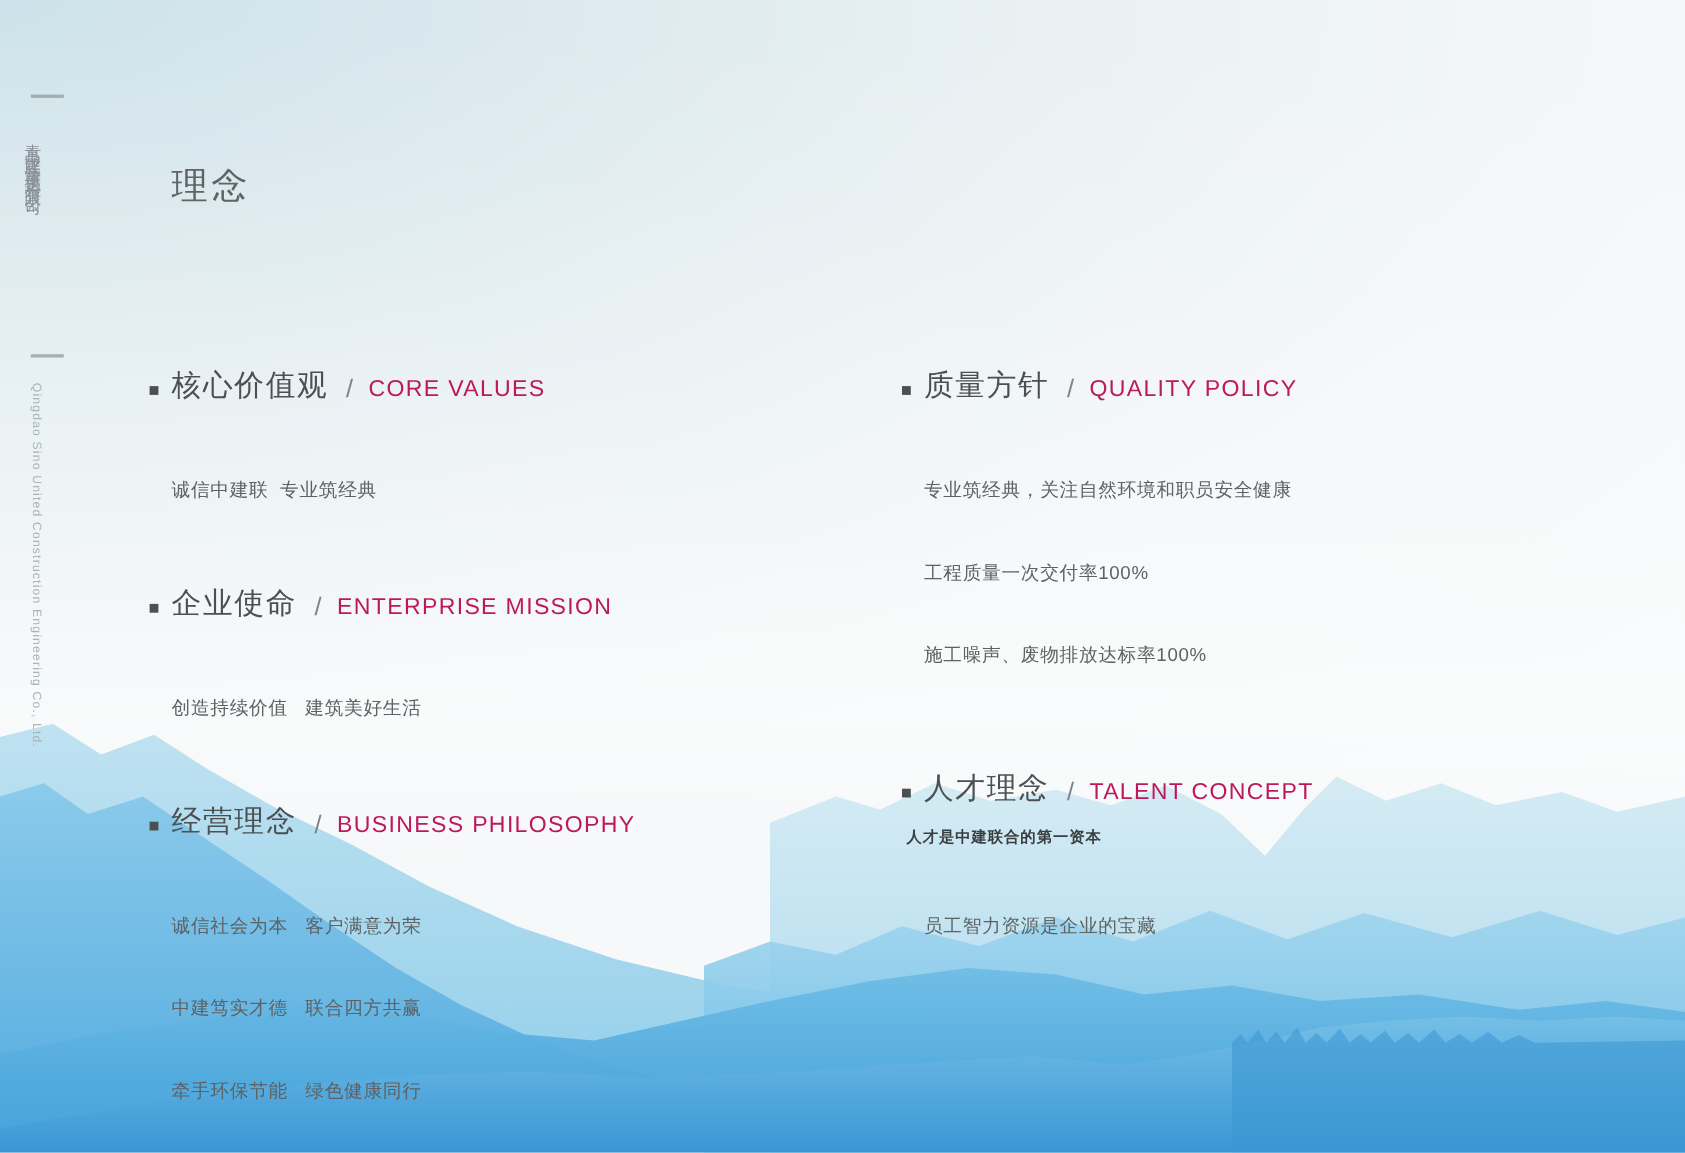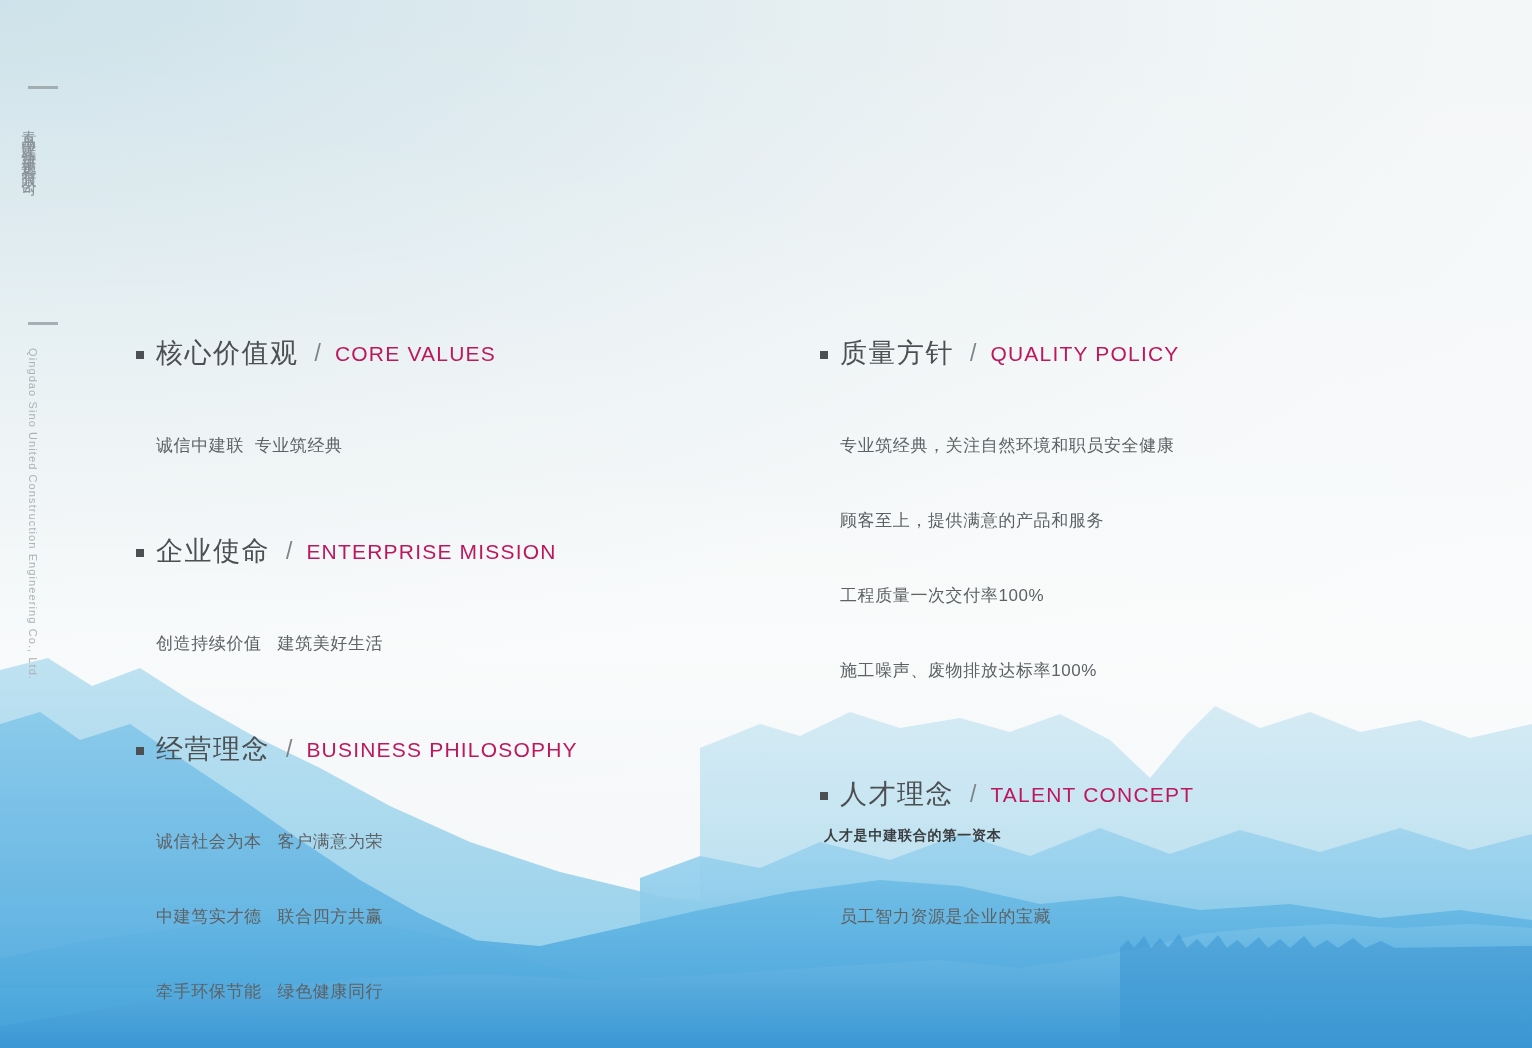--- a/index.html
+++ b/index.html
@@ -130,20 +130,21 @@
     background: #4c5052;
     margin-right: 12px;
     flex: none;
     position: relative;
     top: 1px;
   }
   .head-cn {
     font-size: 27px;
     color: #4c5052;
     letter-spacing: 1.5px;
+    font-family: Liberation Mono, monospace;
   }
   .head-slash {
     font-size: 23px;
     color: #7d8387;
     margin: 0 14px 0 16px;
   }
   .head-en {
     font-size: 21px;
     color: #be185d;
     letter-spacing: 1.2px;
@@ -235,20 +236,21 @@
   </div>
 
   <div class="rail">
     <div class="rail-dash top"></div>
     <div class="rail-cn">青岛中建联合建设工程有限公司</div>
     <div class="rail-dash mid"></div>
     <div class="rail-en">Qingdao Sino United Construction Engineering Co., Ltd.</div>
   </div>
 
   <div class="headline">
+    <div class="sub">理念</div>
   </div>
 
   <div class="col col-left">
 
     <div class="block">
       <div class="block-head">
         <span class="bullet"></span>
         <span class="head-cn">核心价值观</span>
         <span class="head-slash">/</span>
         <span class="head-en">CORE VALUES</span>
@@ -291,21 +293,20 @@
 
     <div class="block" style="margin-bottom:48px;">
       <div class="block-head">
         <span class="bullet"></span>
         <span class="head-cn">质量方针</span>
         <span class="head-slash">/</span>
         <span class="head-en">QUALITY POLICY</span>
       </div>
       <div class="block-body">
         <div class="line">专业筑经典，关注自然环境和职员安全健康</div>
-        <div class="line">顾客至上，提供满意的产品和服务</div>
         <div class="line">工程质量一次交付率100%</div>
         <div class="line">施工噪声、废物排放达标率100%</div>
       </div>
     </div>
 
     <div class="block">
       <div class="block-head">
         <span class="bullet"></span>
         <span class="head-cn">人才理念</span>
         <span class="head-slash">/</span>

